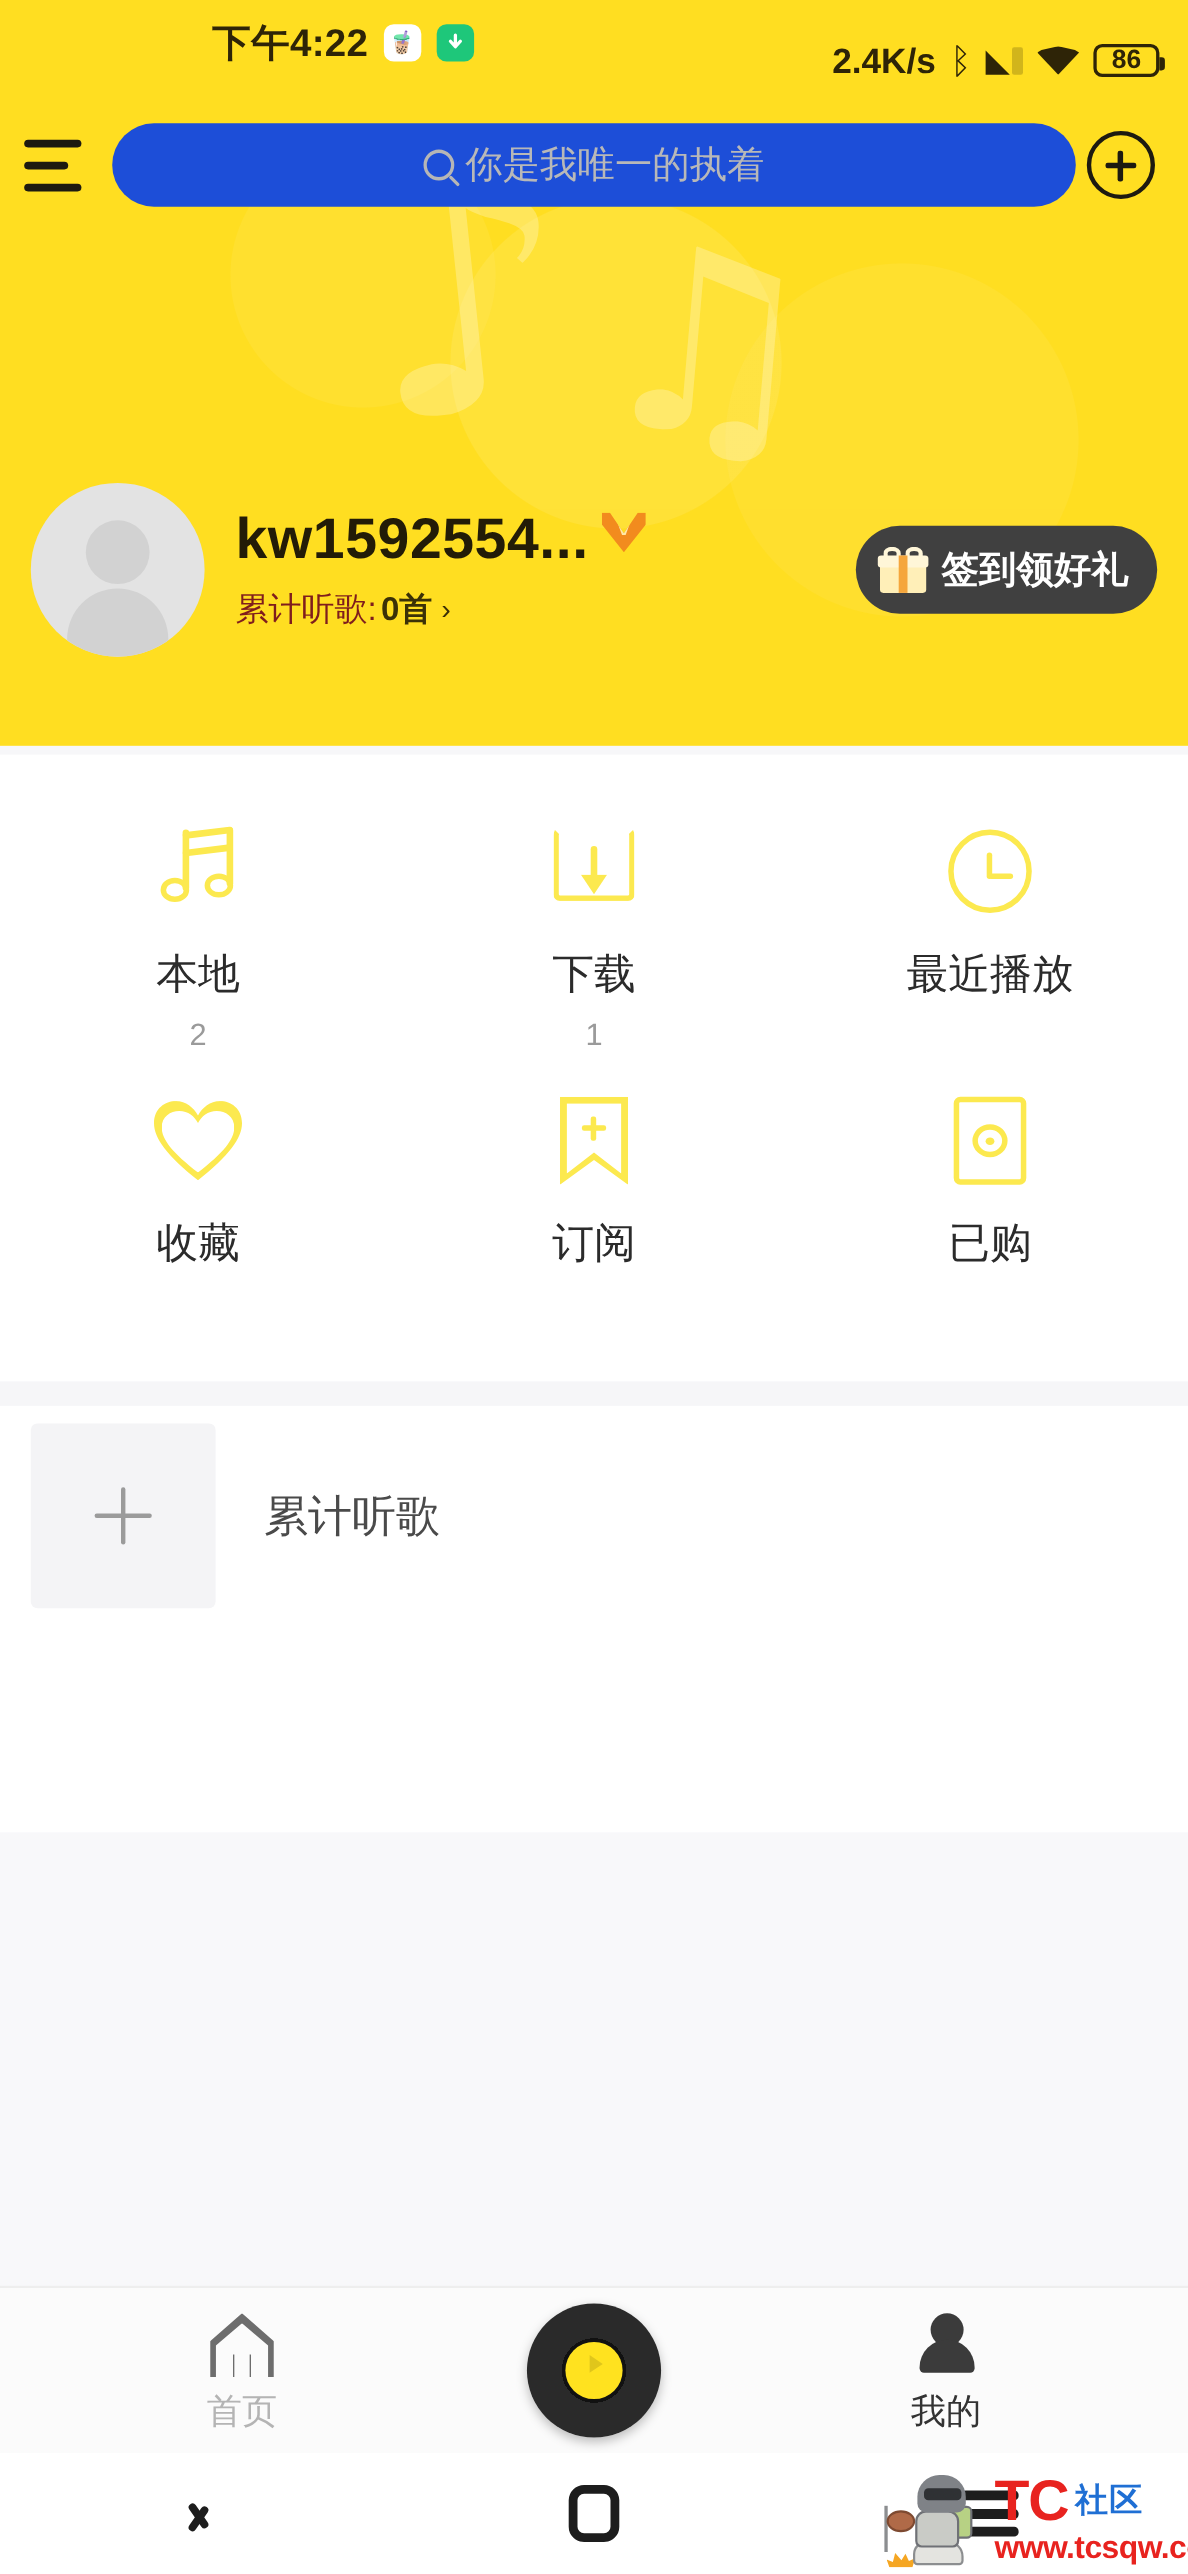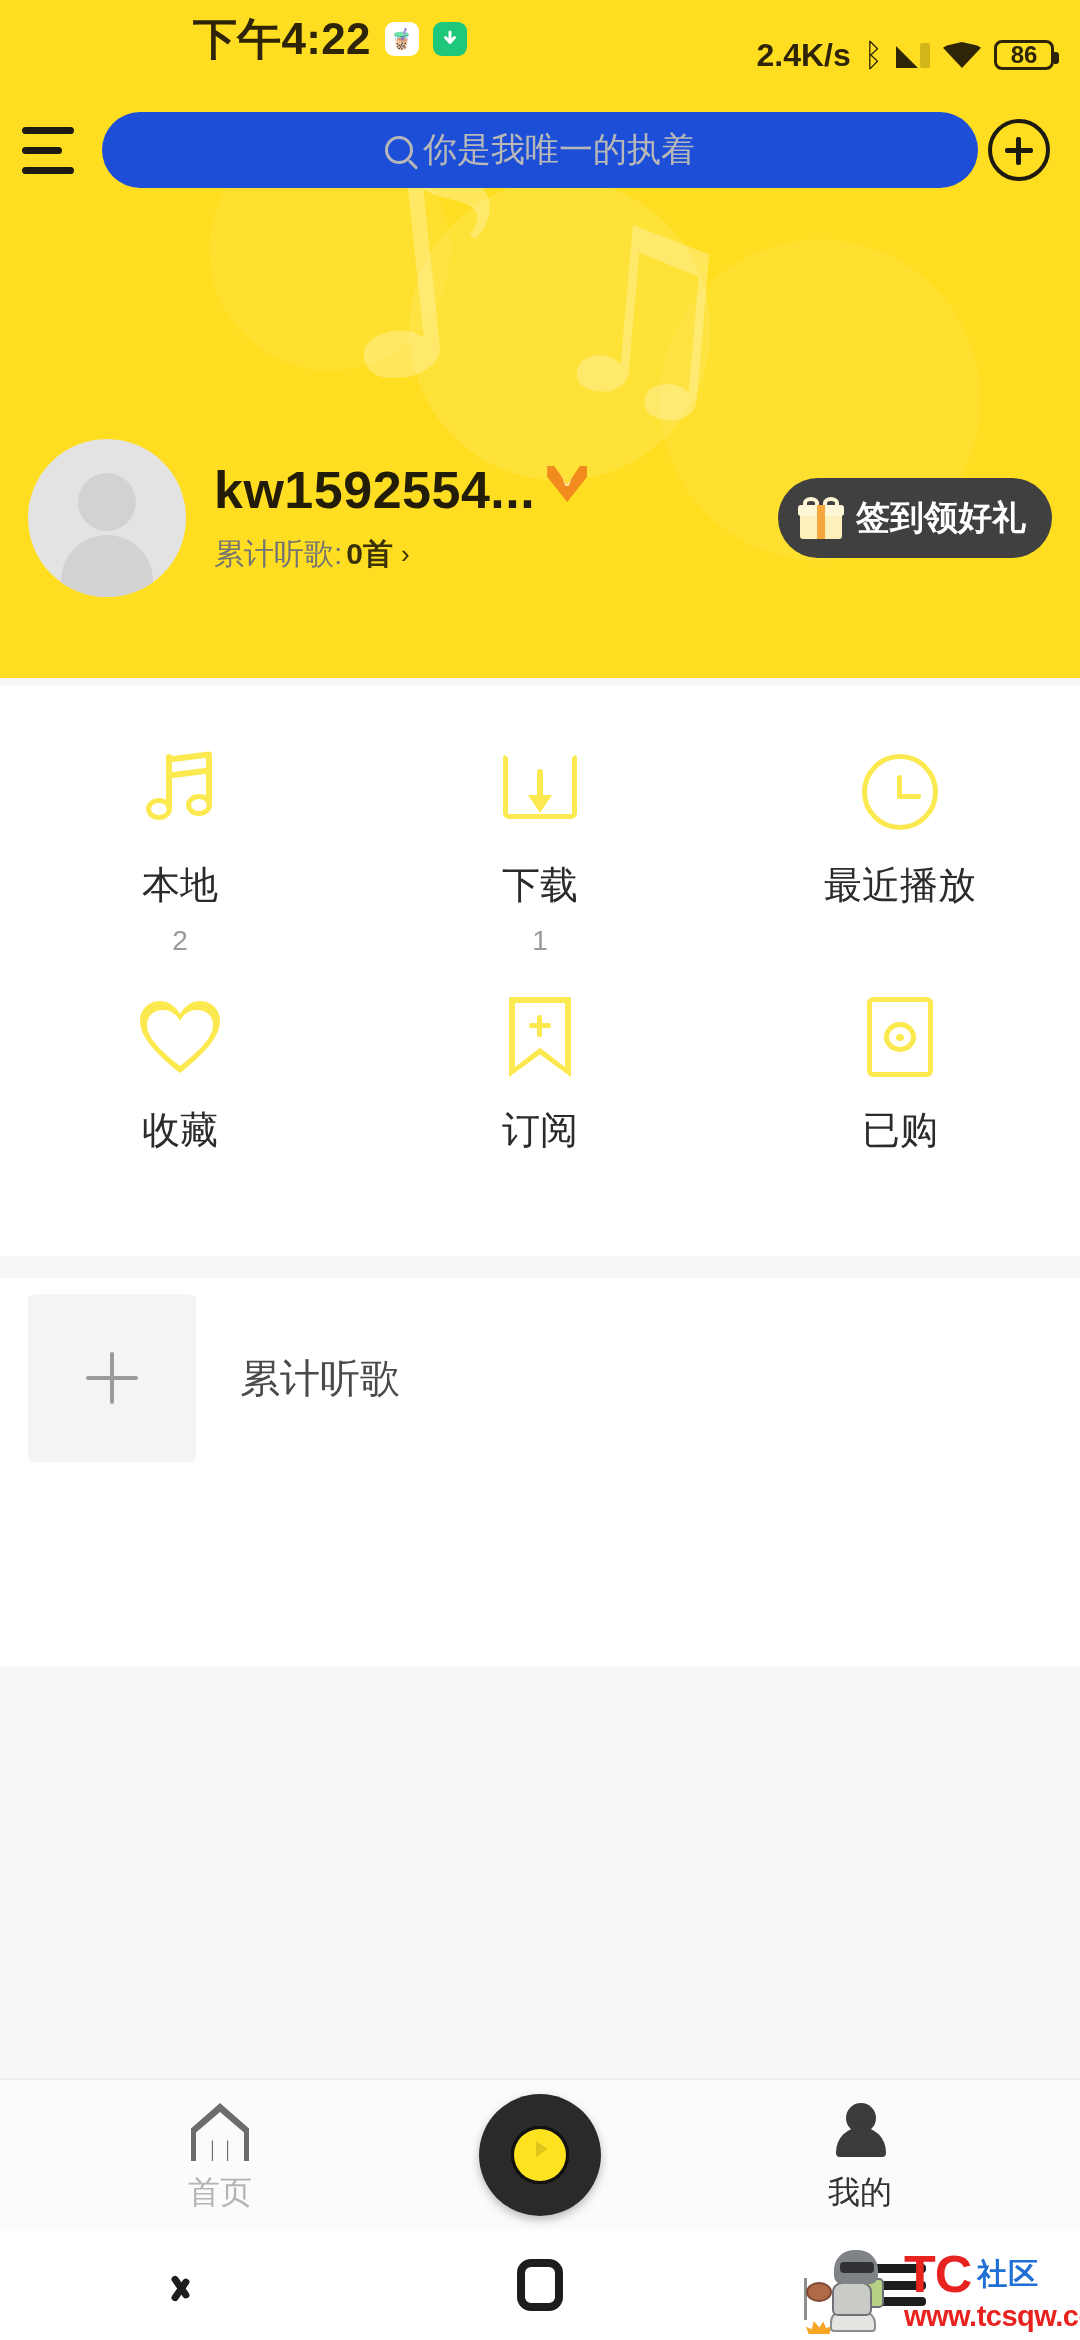--- a/index.html
+++ b/index.html
@@ -36,21 +36,21 @@
   
   .statusbar {
     position:absolute; left:0; top:0; width:1080px; height:78px;
     display:flex; align-items:center; z-index:6;
     color:#3a2c08;
   }
   .sb-left {
     position:absolute; left:193px; top:0; height:78px;
     display:flex; align-items:center; gap:14px;
   }
-  .sb-time { font-size:44px; font-weight:700; letter-spacing:.3px; color:#2e2407;text-align:center; }
+  .sb-time { font-size:35px; font-weight:700; letter-spacing:.3px; color:#2e2407;text-align:center; }
   .sb-icon-app {
     width:34px; height:34px; border-radius:9px; background:#ffffff;
     display:flex; align-items:center; justify-content:center;
     font-size:20px; line-height:1;
   }
   .sb-icon-dl {
     width:34px; height:34px; border-radius:9px; background:#1ec77a;
     display:flex; align-items:center; justify-content:center;
   }
   .sb-right {
@@ -147,21 +147,21 @@
   .name-row { display:flex; align-items:center; gap:12px; }
   .uname { font-size:52px; font-weight:700; color:#231c07; letter-spacing:.5px; }
   .vip-badge {
     width:40px; height:36px; background:#F28B1E; flex:none;
     clip-path: polygon(0 0, 18% 0, 50% 52%, 82% 0, 100% 0, 100% 30%, 50% 100%, 0 30%);
     display:flex; align-items:flex-start; justify-content:center;
     font-size:22px; font-weight:700; color:#FFE9A8;
     position:relative; top:-6px;
   }
   .listen-row { margin-top:14px; display:flex; align-items:center; gap:4px; cursor:pointer; }
-  .listen-label { font-size:30px; color:#737373; }
+  .listen-label { font-size:30px; color:#7f1d1d; }
   .listen-count { font-size:30px; color:#3b3107; font-weight:700; }
   .listen-arrow { font-size:26px; color:#3b3107; margin-left:4px; }
   .signin-btn {
     margin-right:28px; height:80px; padding:0 26px 0 22px; flex:none;
     background:#404040; border-radius:44px;
     display:flex; align-items:center; gap:14px; cursor:pointer;
   }
   .gift-ico { width:42px; height:42px; position:relative; flex:none; }
   .gift-ico .box { position:absolute; left:0; bottom:0; width:42px; height:28px; background:#FFEFB8; border-radius:3px; }
   .gift-ico .lid { position:absolute; left:-2px; top:8px; width:46px; height:11px; background:#FFF6D8; border-radius:3px; }

